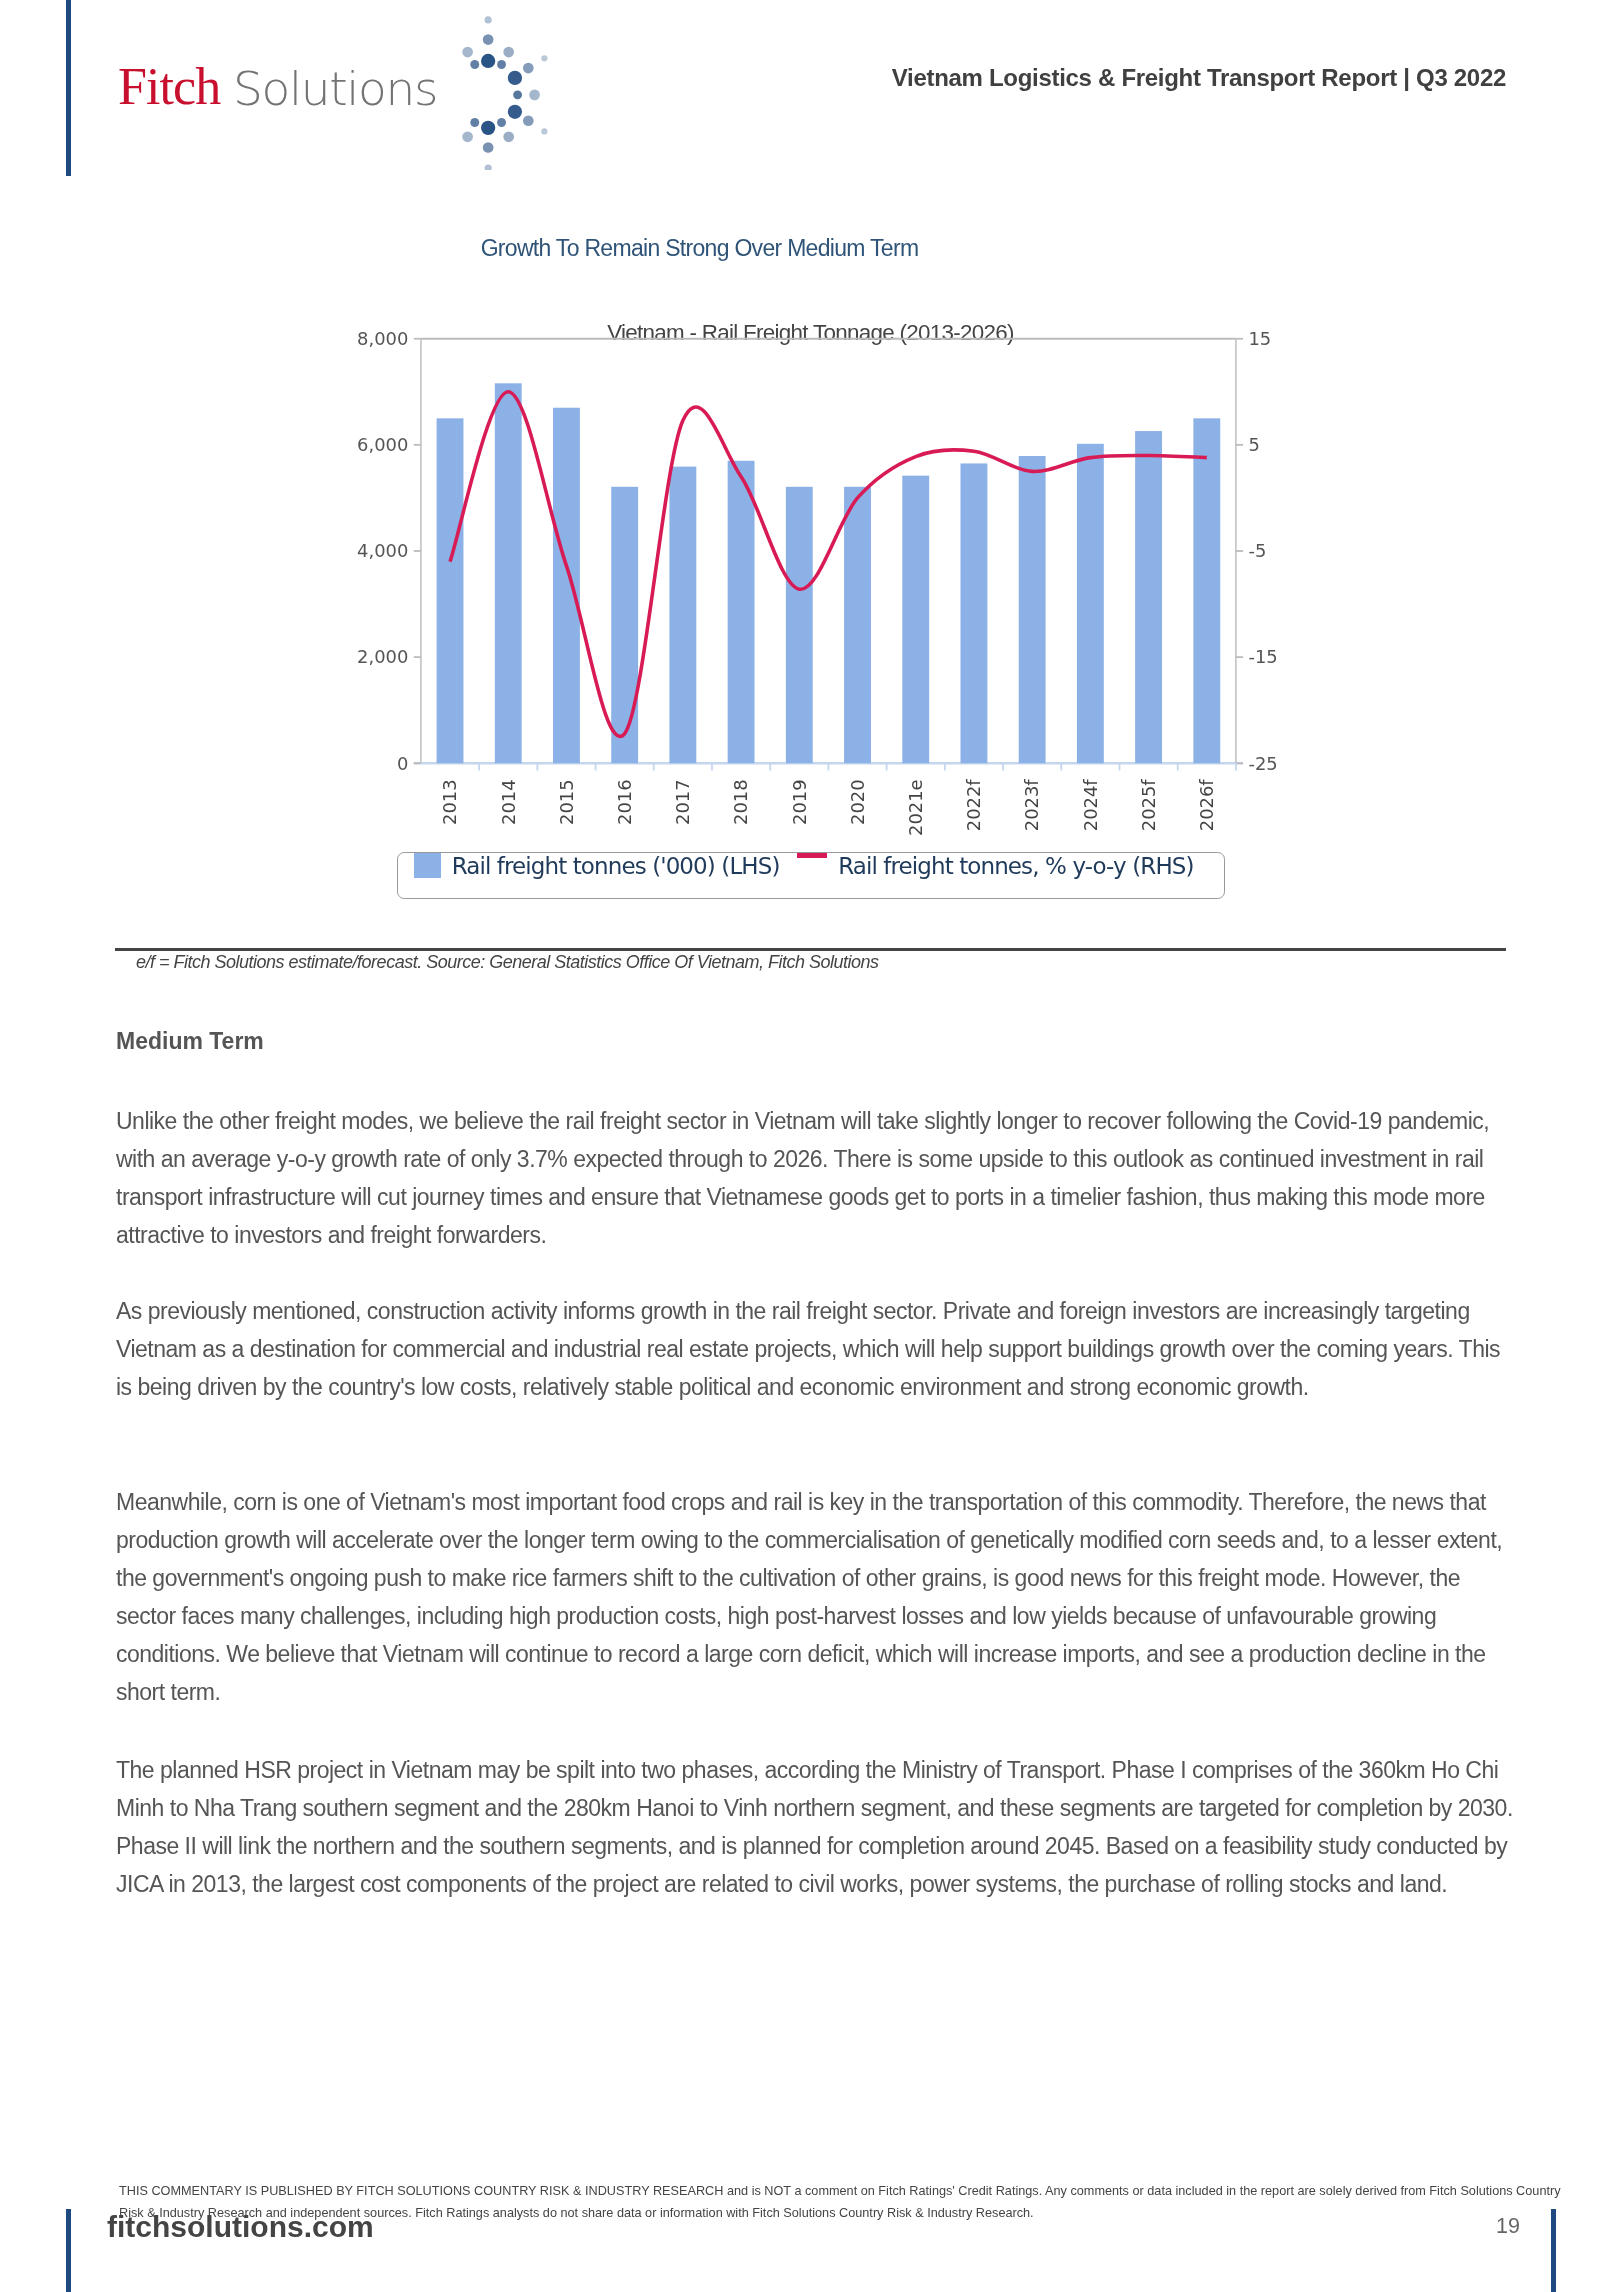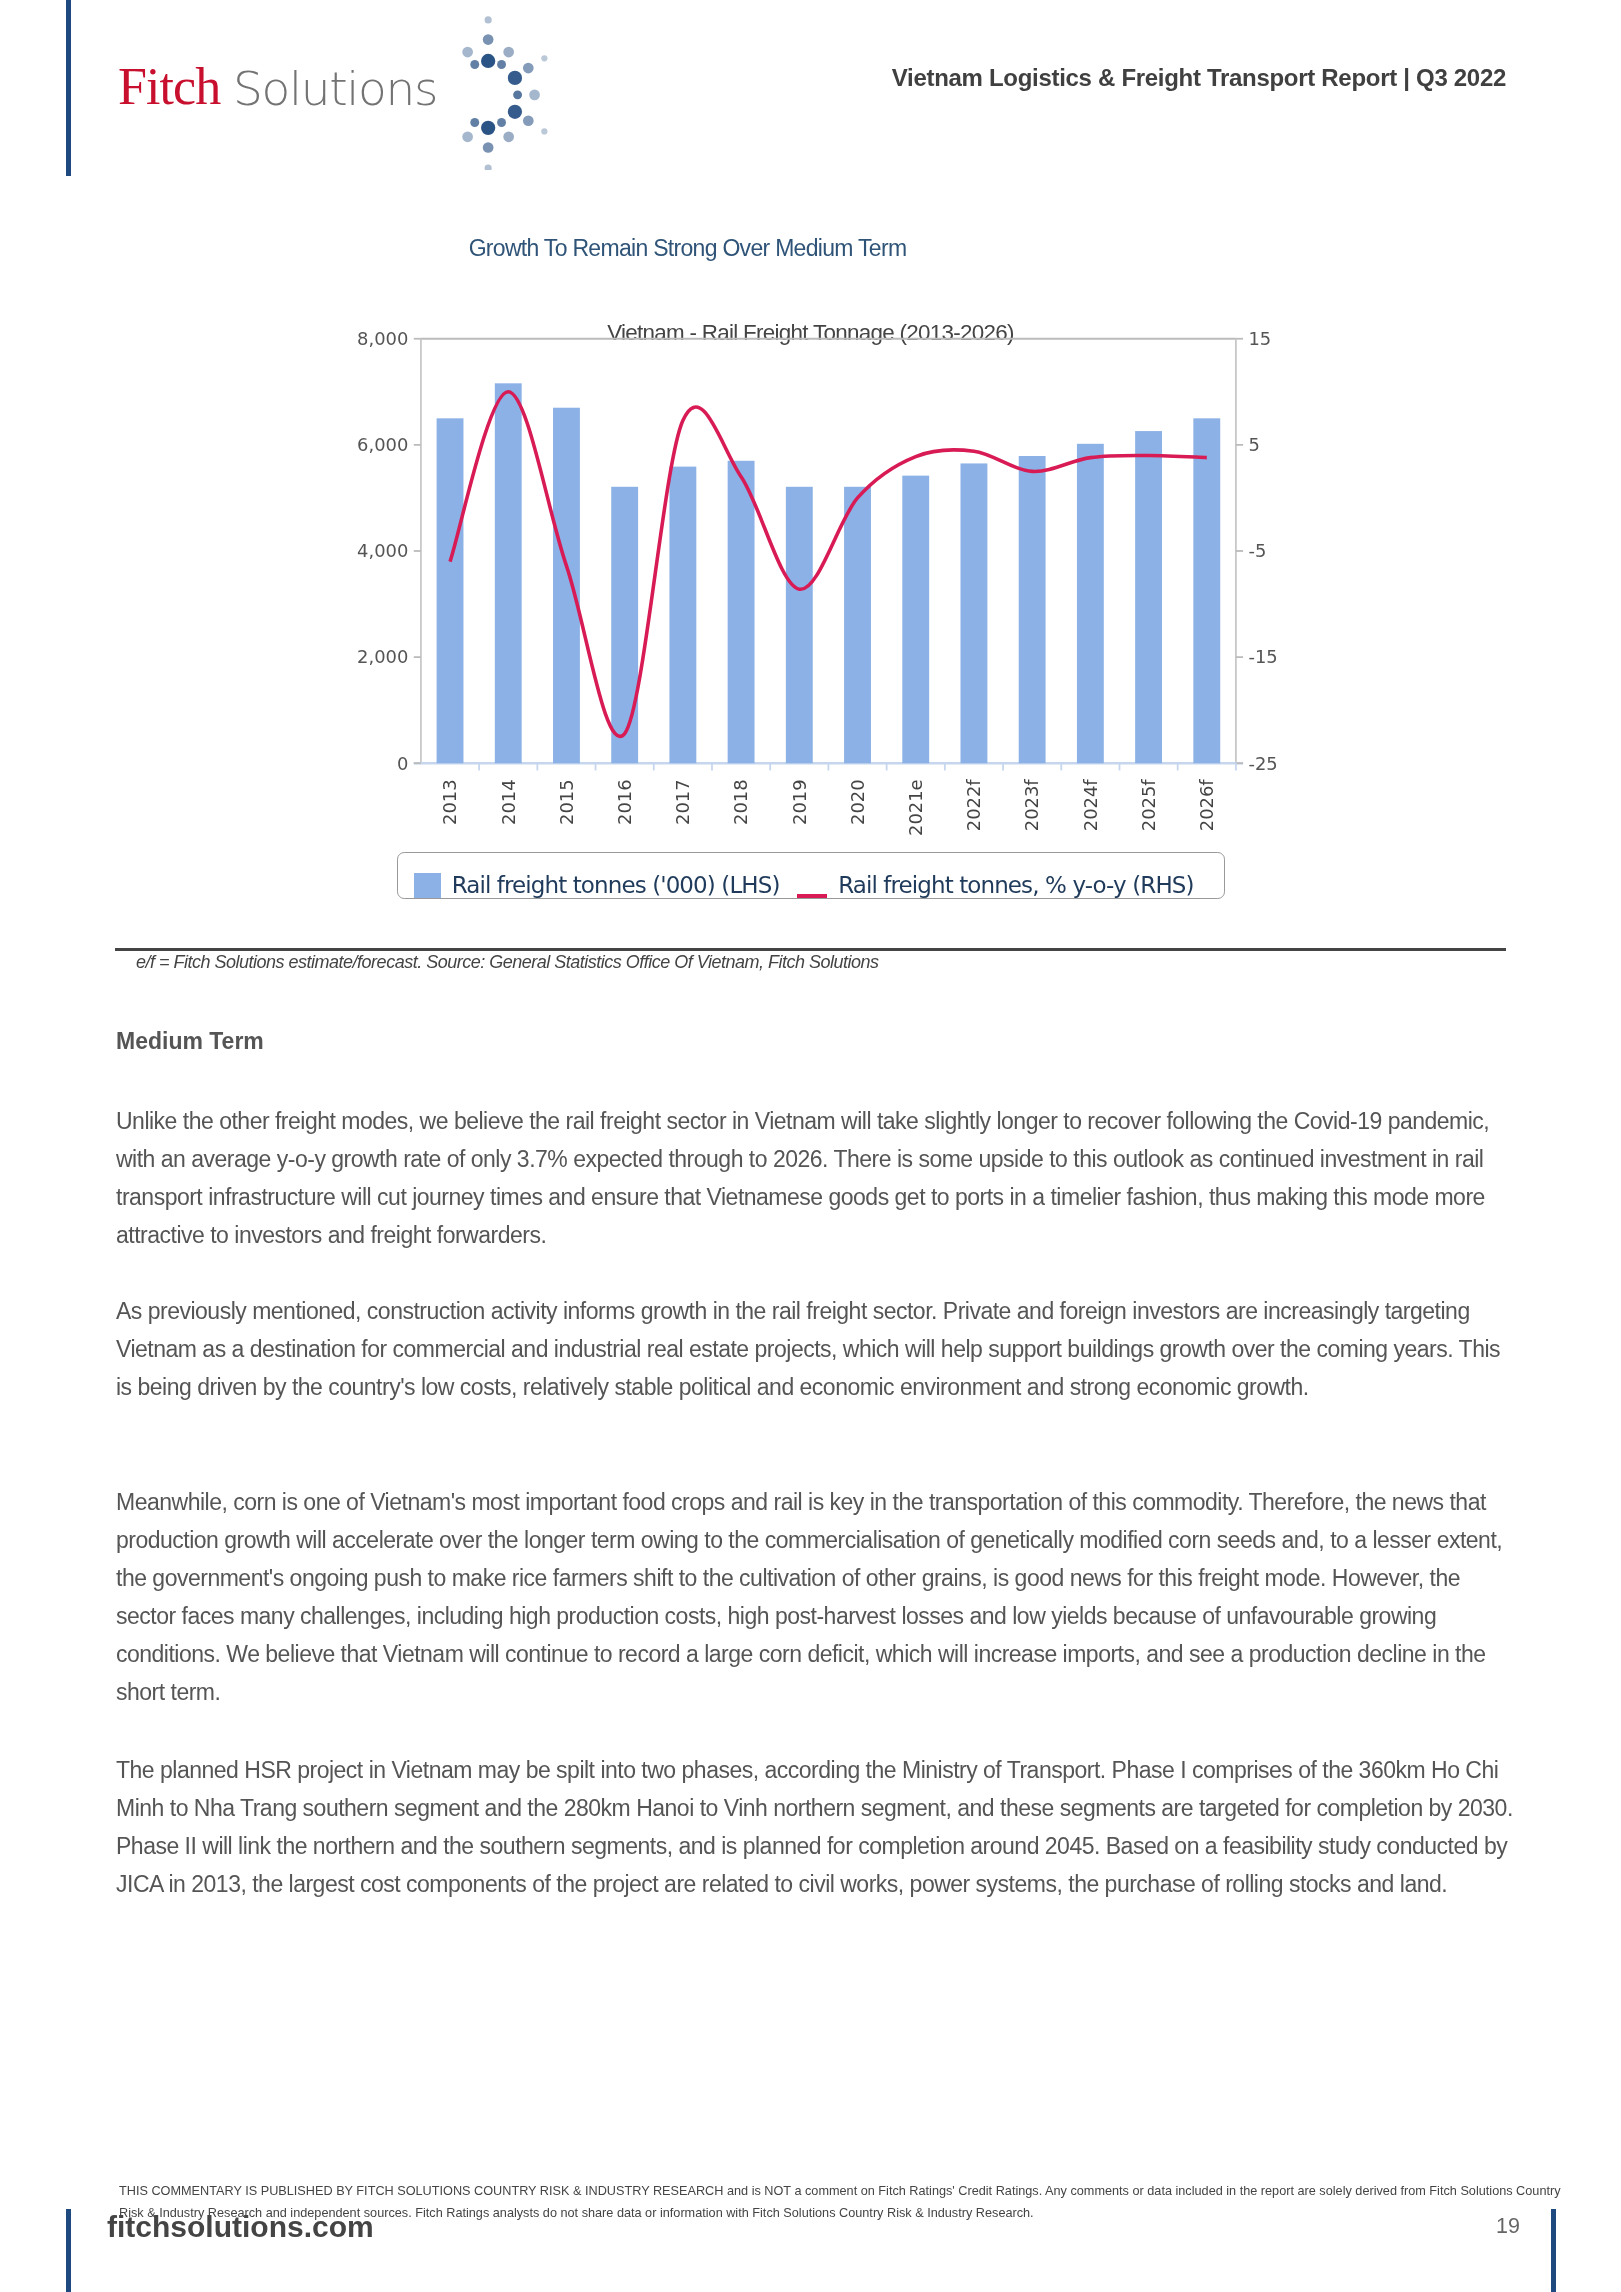--- a/index.html
+++ b/index.html
@@ -16,31 +16,31 @@
   #logo-fitch { position: absolute; left: 0; top: 48px; font-family: "Liberation Serif", serif;
                 font-size: 52px; color: #c8102e; letter-spacing: -0.9px; }
   #logo-solutions { position: absolute; left: 115px; top: 52px; font-family: "DejaVu Sans", sans-serif;
                     font-size: 47px; color: #737373; letter-spacing: -1.3px; font-weight: 300; }
   #logo-dots { position: absolute; left: 330px; top: 0; width: 116px; height: 161px; }
 
   #report-title { position: absolute; right: 115px; top: 64px; font-size: 24px; font-weight: bold;
                   color: #404040; letter-spacing: -0.3px; }
 
   
-  #chart-title { position: absolute; left: 0; width: 1375px; top: 235px; text-align: center;
+  #chart-title { position: absolute; left: 12px; width: 1375px; top: 235px; text-align: center;
                  font-size: 23px; color: #2f5478; letter-spacing: -0.7px; }
   #chart-subtitle { position: absolute; left: 0; width: 1621px; top: 272px; text-align: center;
                     font-size: 22.4px; color: #444; letter-spacing: -0.7px; margin-top: 48px; }
   #chart-svg { position: absolute; left: 0; top: 0; }
   .tick-label { font-family: "DejaVu Sans", sans-serif; font-size: 20px; fill: #555; }
   .cat-label { font-family: "DejaVu Sans", sans-serif; font-size: 20px; fill: #444; }
 
   #legend { position: absolute; left: 397px; top: 852px; width: 828px; height: 47px;
             border: 1.8px solid #999; border-radius: 7.2px; box-sizing: border-box;
-            display: flex; align-items: flex-end; padding-left: 16px; font-size: 23px; color: #1f3a5a;
+            display: flex; align-items: flex-start; padding-left: 16px; font-size: 23px; color: #1f3a5a;
             font-family: "DejaVu Sans", sans-serif; letter-spacing: -0.9px; }
   .legend-swatch { width: 27px; height: 25px; background: #8bb1e6; margin-right: 10.7px; }
   .legend-line { width: 30px; height: 4.5px; background: #d81b55; margin: 0 10.7px 0 18px; }
 
   #chart-rule { position: absolute; left: 115px; right: 115px; top: 948px; height: 2.7px; background: #444; }
   #chart-source { position: absolute; left: 116px; top: 952px; font-size: 18px; font-style: italic;
                   color: #444; letter-spacing: -0.5px; margin-left: 20px; }
 
   #section-heading { position: absolute; left: 116px; top: 1028px; font-size: 23px; font-weight: bold; color: #555; }
 

